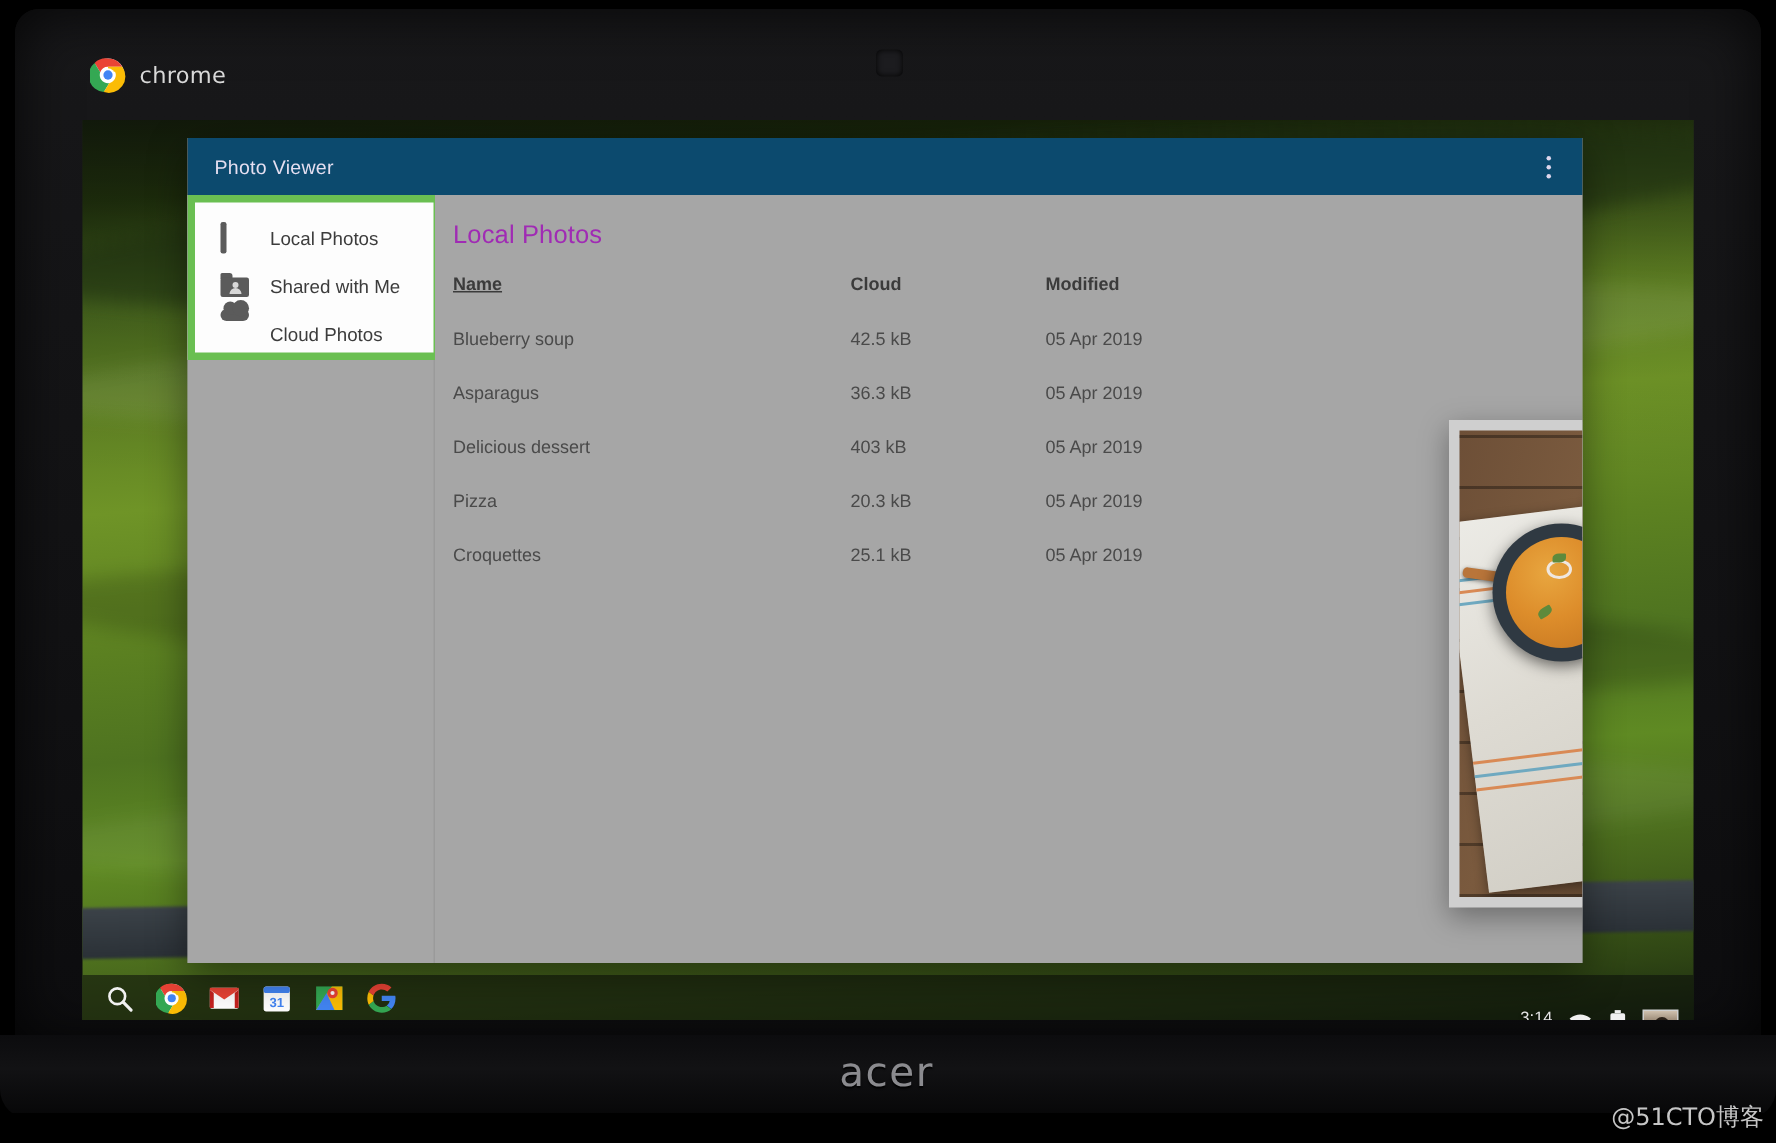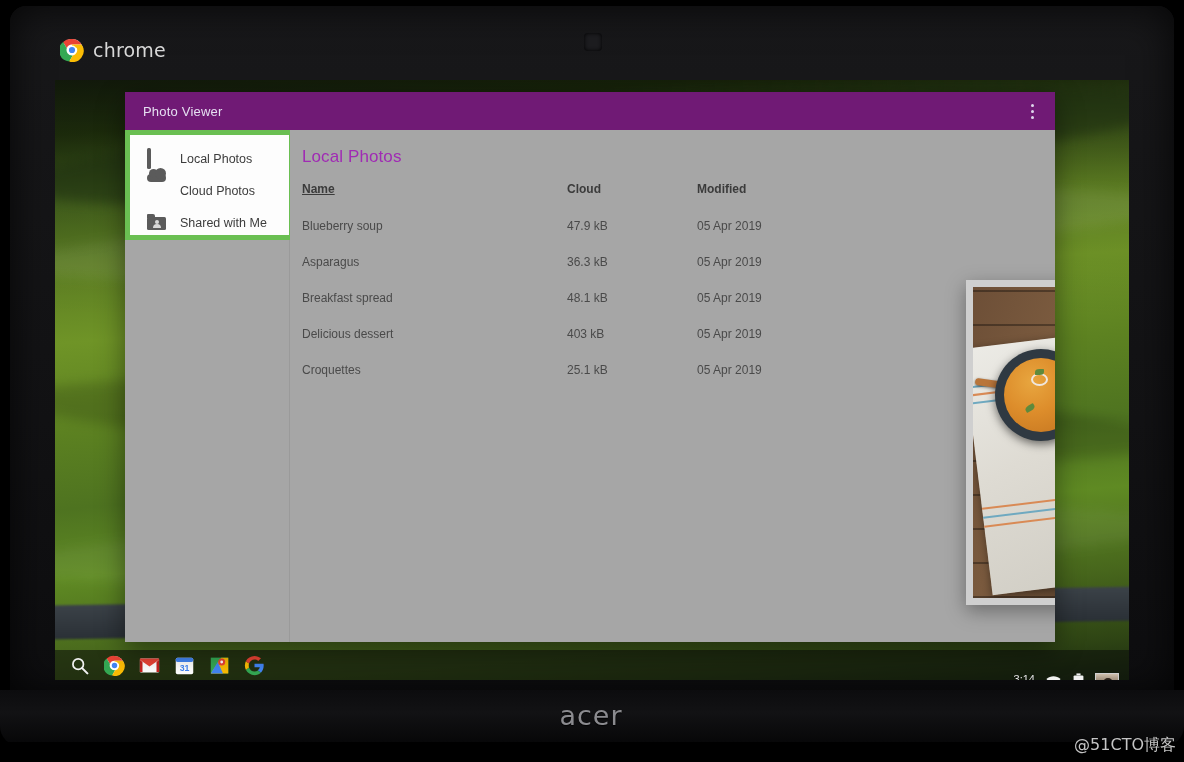--- a/index.html
+++ b/index.html
@@ -44,21 +44,21 @@
     width: 18px; height: 18px; border-radius: 4px;
     background: #1c1c1f;
     box-shadow: inset 0 0 4px #000;
   }
   .chrome-brand {
     position: absolute; left: 60px; top: 38px;
     display: flex; align-items: center; gap: 9px;
   }
   .chrome-logo { width: 24px; height: 24px; position: relative; }
   .chrome-word {
-    font-size: 19px; color: #d8d8d8; letter-spacing: .2px;
+    font-size: 15px; color: #d8d8d8; letter-spacing: .2px;
     font-family: "DejaVu Sans", sans-serif;
   }
 
   
   .desktop {
     position: absolute; left: 55px; top: 80px;
     width: 1074px; height: 600px;
     overflow: hidden;
     background:
       linear-gradient(180deg, rgba(0,0,0,.42) 0%, rgba(0,0,0,.06) 18%, rgba(0,0,0,0) 40%),
@@ -117,21 +117,21 @@
 
   
   .app-window {
     position: absolute; left: 125px; top: 92px;
     width: 930px; height: 550px;
     background: #a6a6a6;
     box-shadow: 0 8px 26px rgba(0,0,0,.45);
     overflow: hidden;
   }
   .app-bar {
-    height: 38px; background: #701a75;
+    height: 38px; background: #0c4a6e;
     display: flex; align-items: center;
     padding: 0 12px 0 18px;
     position: relative;
   }
   .app-bar-title {
     font-size: 13px; color: #e5dff1; letter-spacing: .2px;
   }
   .overflow-menu {
     margin-left: auto; width: 22px; height: 26px;
     display: flex; flex-direction: column; align-items: center;
@@ -399,71 +399,71 @@
 
               <div class="drawer-item">
                 <span class="drawer-icon">
                   <span class="ic-photo"></span>
                 </span>
                 <span class="drawer-label">Local Photos</span>
               </div>
 
               <div class="drawer-item">
                 <span class="drawer-icon">
-                  <span class="ic-cloud">
-                    <i class="c-base"></i><i class="c-b1"></i><i class="c-b2"></i>
-                  </span>
-                </span>
-                <span class="drawer-label">Cloud Photos</span>
-              </div>
-
-              <div class="drawer-item">
-                <span class="drawer-icon">
                   <span class="ic-folder">
                     <i class="f-tab"></i><i class="f-body"></i>
                     <i class="f-head"></i><i class="f-shoulder"></i>
                   </span>
                 </span>
                 <span class="drawer-label">Shared with Me</span>
+              </div>
+
+              <div class="drawer-item">
+                <span class="drawer-icon">
+                  <span class="ic-cloud">
+                    <i class="c-base"></i><i class="c-b1"></i><i class="c-b2"></i>
+                  </span>
+                </span>
+                <span class="drawer-label">Cloud Photos</span>
               </div>
 
             </div>
           </div>
         </div>
 
         <div class="content">
           <div class="page-title">Local Photos</div>
 
           <table class="file-table">
             <thead>
               <tr>
                 <th class="col-name">Name</th>
                 <th class="col-size">Cloud</th>
                 <th class="col-mod">Modified</th>
               </tr>
             </thead>
             <tbody id="file-rows">
                 <tr>
                   <td>Blueberry soup</td>
-                  <td>47.9 kB</td>
+                  <td>42.5 kB</td>
                   <td>05 Apr 2019</td>
                 </tr>
                 <tr>
                   <td>Asparagus</td>
                   <td>36.3 kB</td>
                   <td>05 Apr 2019</td>
                 </tr>
                 <tr>
-                  <td>Breakfast spread</td>
-                  <td>48.1 kB</td>
+                  <td>Delicious dessert</td>
+                  <td>403 kB</td>
                   <td>05 Apr 2019</td>
                 </tr>
                 <tr>
-                  <td>Delicious dessert</td>
-                  <td>403 kB</td>
+                  <td>Pizza</td>
+                  <td>20.3 kB</td>
                   <td>05 Apr 2019</td>
                 </tr>
                 <tr>
                   <td>Croquettes</td>
                   <td>25.1 kB</td>
                   <td>05 Apr 2019</td>
                 </tr>
               </tbody>
           </table>
 

